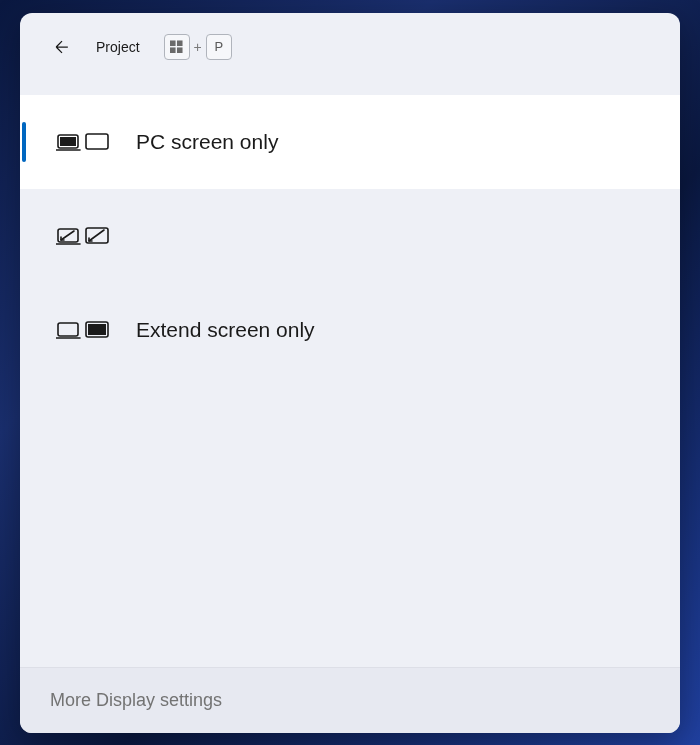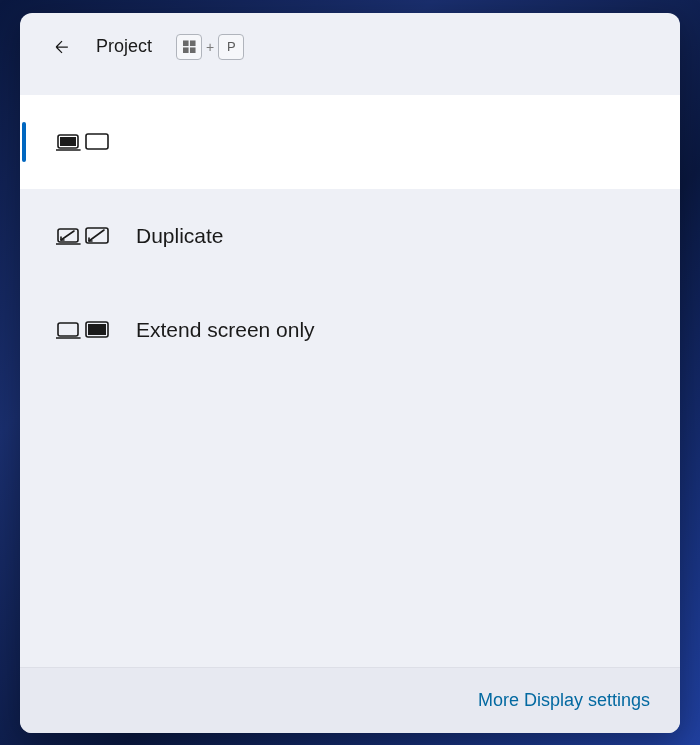--- a/index.html
+++ b/index.html
@@ -33,21 +33,21 @@
     .back-btn {
       width: 28px;
       height: 28px;
       display: flex;
       align-items: center;
       justify-content: center;
       cursor: pointer;
       color: #1a1a1a;
     }
     .title {
-      font-size: 18px;
+      font-size: 14px;
       color: #1a1a1a;
       font-weight: 400;
     }
     .shortcut-hint {
       display: flex;
       align-items: center;
       gap: 4px;
       margin-left: 4px;
     }
     .key {
@@ -106,23 +106,22 @@
       color: #1a1a1a;
       font-weight: 400;
     }
     .footer {
       border-top: 1px solid rgba(0,0,0,0.04);
       background: #e7e9f1;
       padding: 22px 30px;
     }
     .footer-link {
       font-size: 18px;
-      color: #0369a1;
+      color: #737373;
       cursor: pointer;
-      text-align: right;
     }
   </style>
 </head>
 <body>
 
 <div class="panel">
   <div class="header">
     <div class="back-btn">
       <svg width="20" height="20" viewBox="0 0 24 24" fill="none" stroke="currentColor" stroke-width="1.5">
         <path d="M19 12H5M5 12L12 5M5 12L12 19"></path>
@@ -149,37 +148,37 @@
       <div class="option-icon">
         <svg width="56" height="24" viewBox="0 0 56 24" fill="none" stroke="#1a1a1a" stroke-width="1.6">
 
           <rect x="2" y="5" width="20" height="13" rx="2" fill="none"></rect>
           <path d="M4 7 L20 7 L20 16 L4 16 Z" fill="#1a1a1a" stroke="none"></path>
           <line x1="0" y1="20" x2="24" y2="20" stroke-linecap="round"></line>
 
           <rect x="30" y="4" width="22" height="15" rx="2"></rect>
         </svg>
       </div>
+      <div class="option-label">PC screen only</div>
     </div>
 
     <div class="option">
       <div class="option-icon">
         <svg width="56" height="24" viewBox="0 0 56 24" fill="none" stroke="#1a1a1a" stroke-width="1.6">
 
           <rect x="2" y="5" width="20" height="13" rx="2"></rect>
           <path d="M5 16 L18 7" stroke-linecap="round"></path>
           <path d="M5 16 L5 13 M5 16 L8 16" stroke-linecap="round"></path>
           <line x1="0" y1="20" x2="24" y2="20" stroke-linecap="round"></line>
 
           <rect x="30" y="4" width="22" height="15" rx="2"></rect>
           <path d="M33 17 L48 6" stroke-linecap="round"></path>
           <path d="M33 17 L33 14 M33 17 L36 17" stroke-linecap="round"></path>
         </svg>
       </div>
-      <div class="option-label">Duplicate</div>
     </div>
 
 
     <div class="option">
       <div class="option-icon">
         <svg width="56" height="24" viewBox="0 0 56 24" fill="none" stroke="#1a1a1a" stroke-width="1.6">
 
           <rect x="2" y="5" width="20" height="13" rx="2"></rect>
           <line x1="0" y1="20" x2="24" y2="20" stroke-linecap="round"></line>
 

